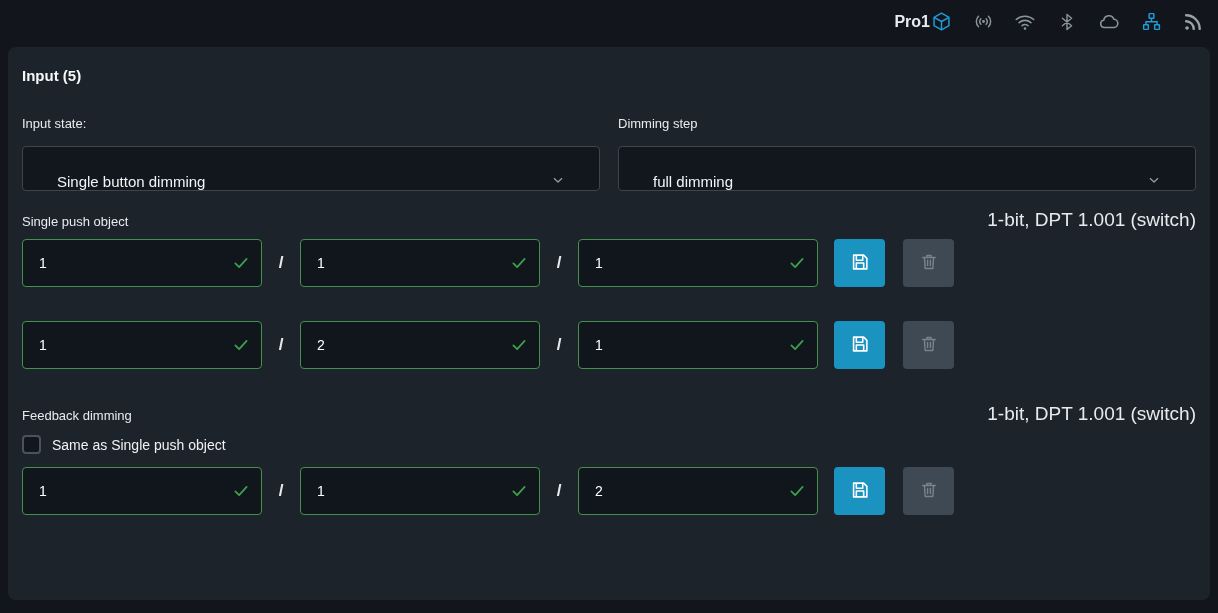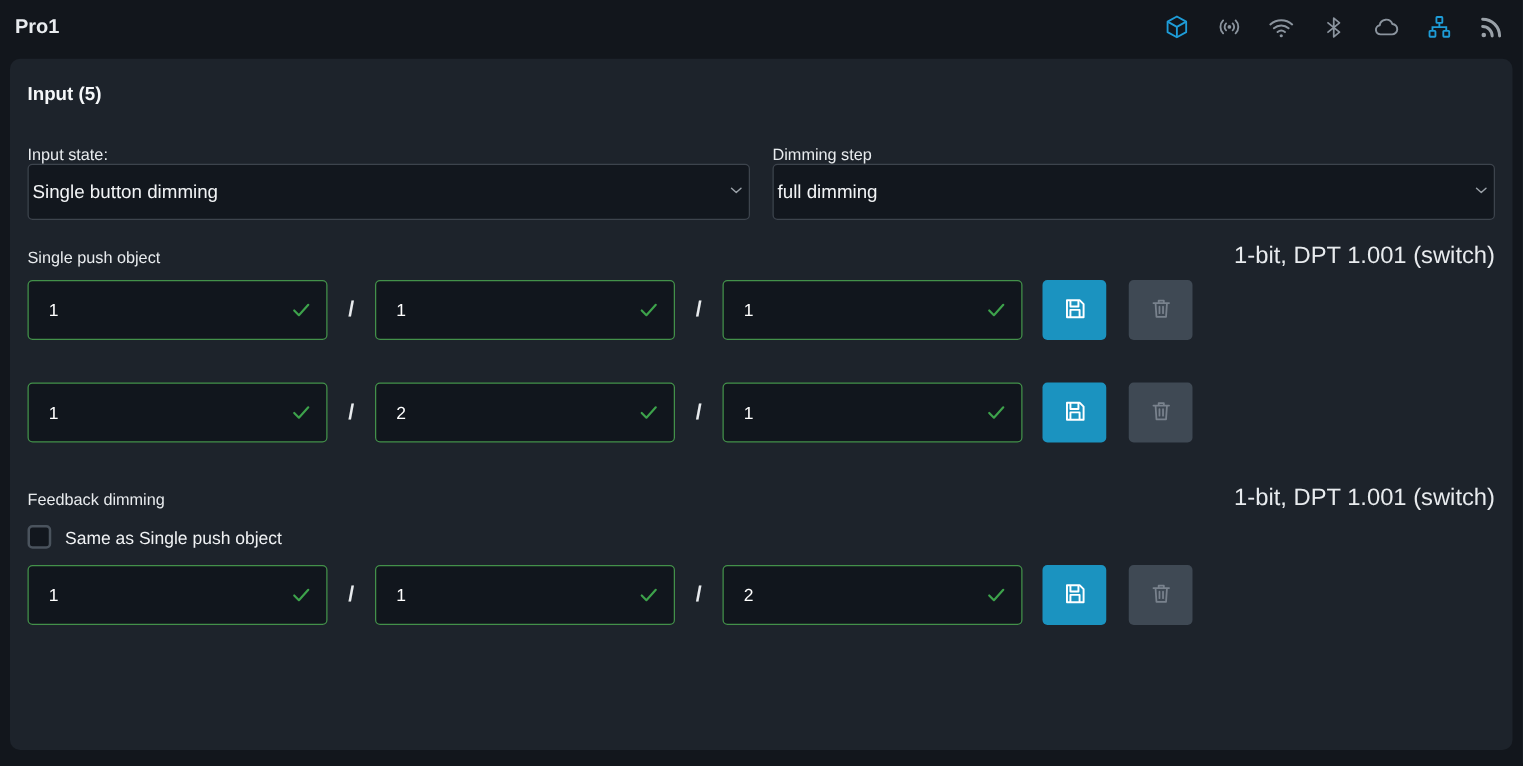--- a/index.html
+++ b/index.html
@@ -5,43 +5,43 @@
   * { box-sizing: border-box; margin: 0; padding: 0; }
   html,body { width:1218px; height:613px; overflow:hidden; }
   body {
     background:#12161c;
     font-family:"Liberation Sans", sans-serif;
     color:#eef1f4;
   }
   
   .topbar{
     height:47px; display:flex; align-items:center;
-    justify-content:space-between; padding:0 14px 4px 12px;
+    justify-content:flex-end; padding:0 14px 4px 12px;
   }
   .topbar .title{ font-size:16px; font-weight:700; color:#e9ecef; }
   .status-icons{ display:flex; align-items:center; gap:20px; }
   .status-icons .icon{ width:22px; height:22px; display:flex; align-items:center; justify-content:center; cursor:pointer; }
   .icon svg{ display:block; }
   .ic-gray{ color:#8b949e; }
   .ic-cyan{ color:#1e9cd7; }
   .ic-bright{ color:#9aa1a8; }
   
   .panel{
     margin:0 8px; height:553px; background:#1d232b;
     border-radius:8px; padding:20px 14px 14px 14px;
   }
   .panel-title{ font-size:15px; font-weight:700; margin-bottom:32px; color:#f5f7f9; }
-  .label{ font-size:13px; color:#e8ebee; display:block; margin-bottom:0; }
+  .label{ font-size:13px; color:#e8ebee; display:block; margin-bottom:15px; }
   
   .selects-row{ display:flex; gap:18px; margin-bottom:18px; }
   .field{ flex:1; }
   .select{
     height:45px; background:#12171e; border:1px solid #3d444d; border-radius:4px;
-    display:flex; align-items:center; justify-content:space-between;
-    padding:0 3px; font-size:15px; color:#f2f4f6; cursor:pointer;
+    display:flex; align-items:flex-end; justify-content:space-between;
+    padding:0 34px; font-size:15px; color:#f2f4f6; cursor:pointer;
   }
   .select .chev{ color:#9aa1a8; }
   
   .section{ margin-bottom:34px; }
   .section-head{
     display:flex; justify-content:space-between; align-items:baseline; margin-bottom:8px;gap:21px;
   }
   .dpt{ font-size:19px; color:#e8ebee; }
   .ga-row{ display:flex; align-items:center; }
   .ga-wrap{ position:relative; width:240px; height:48px; }

